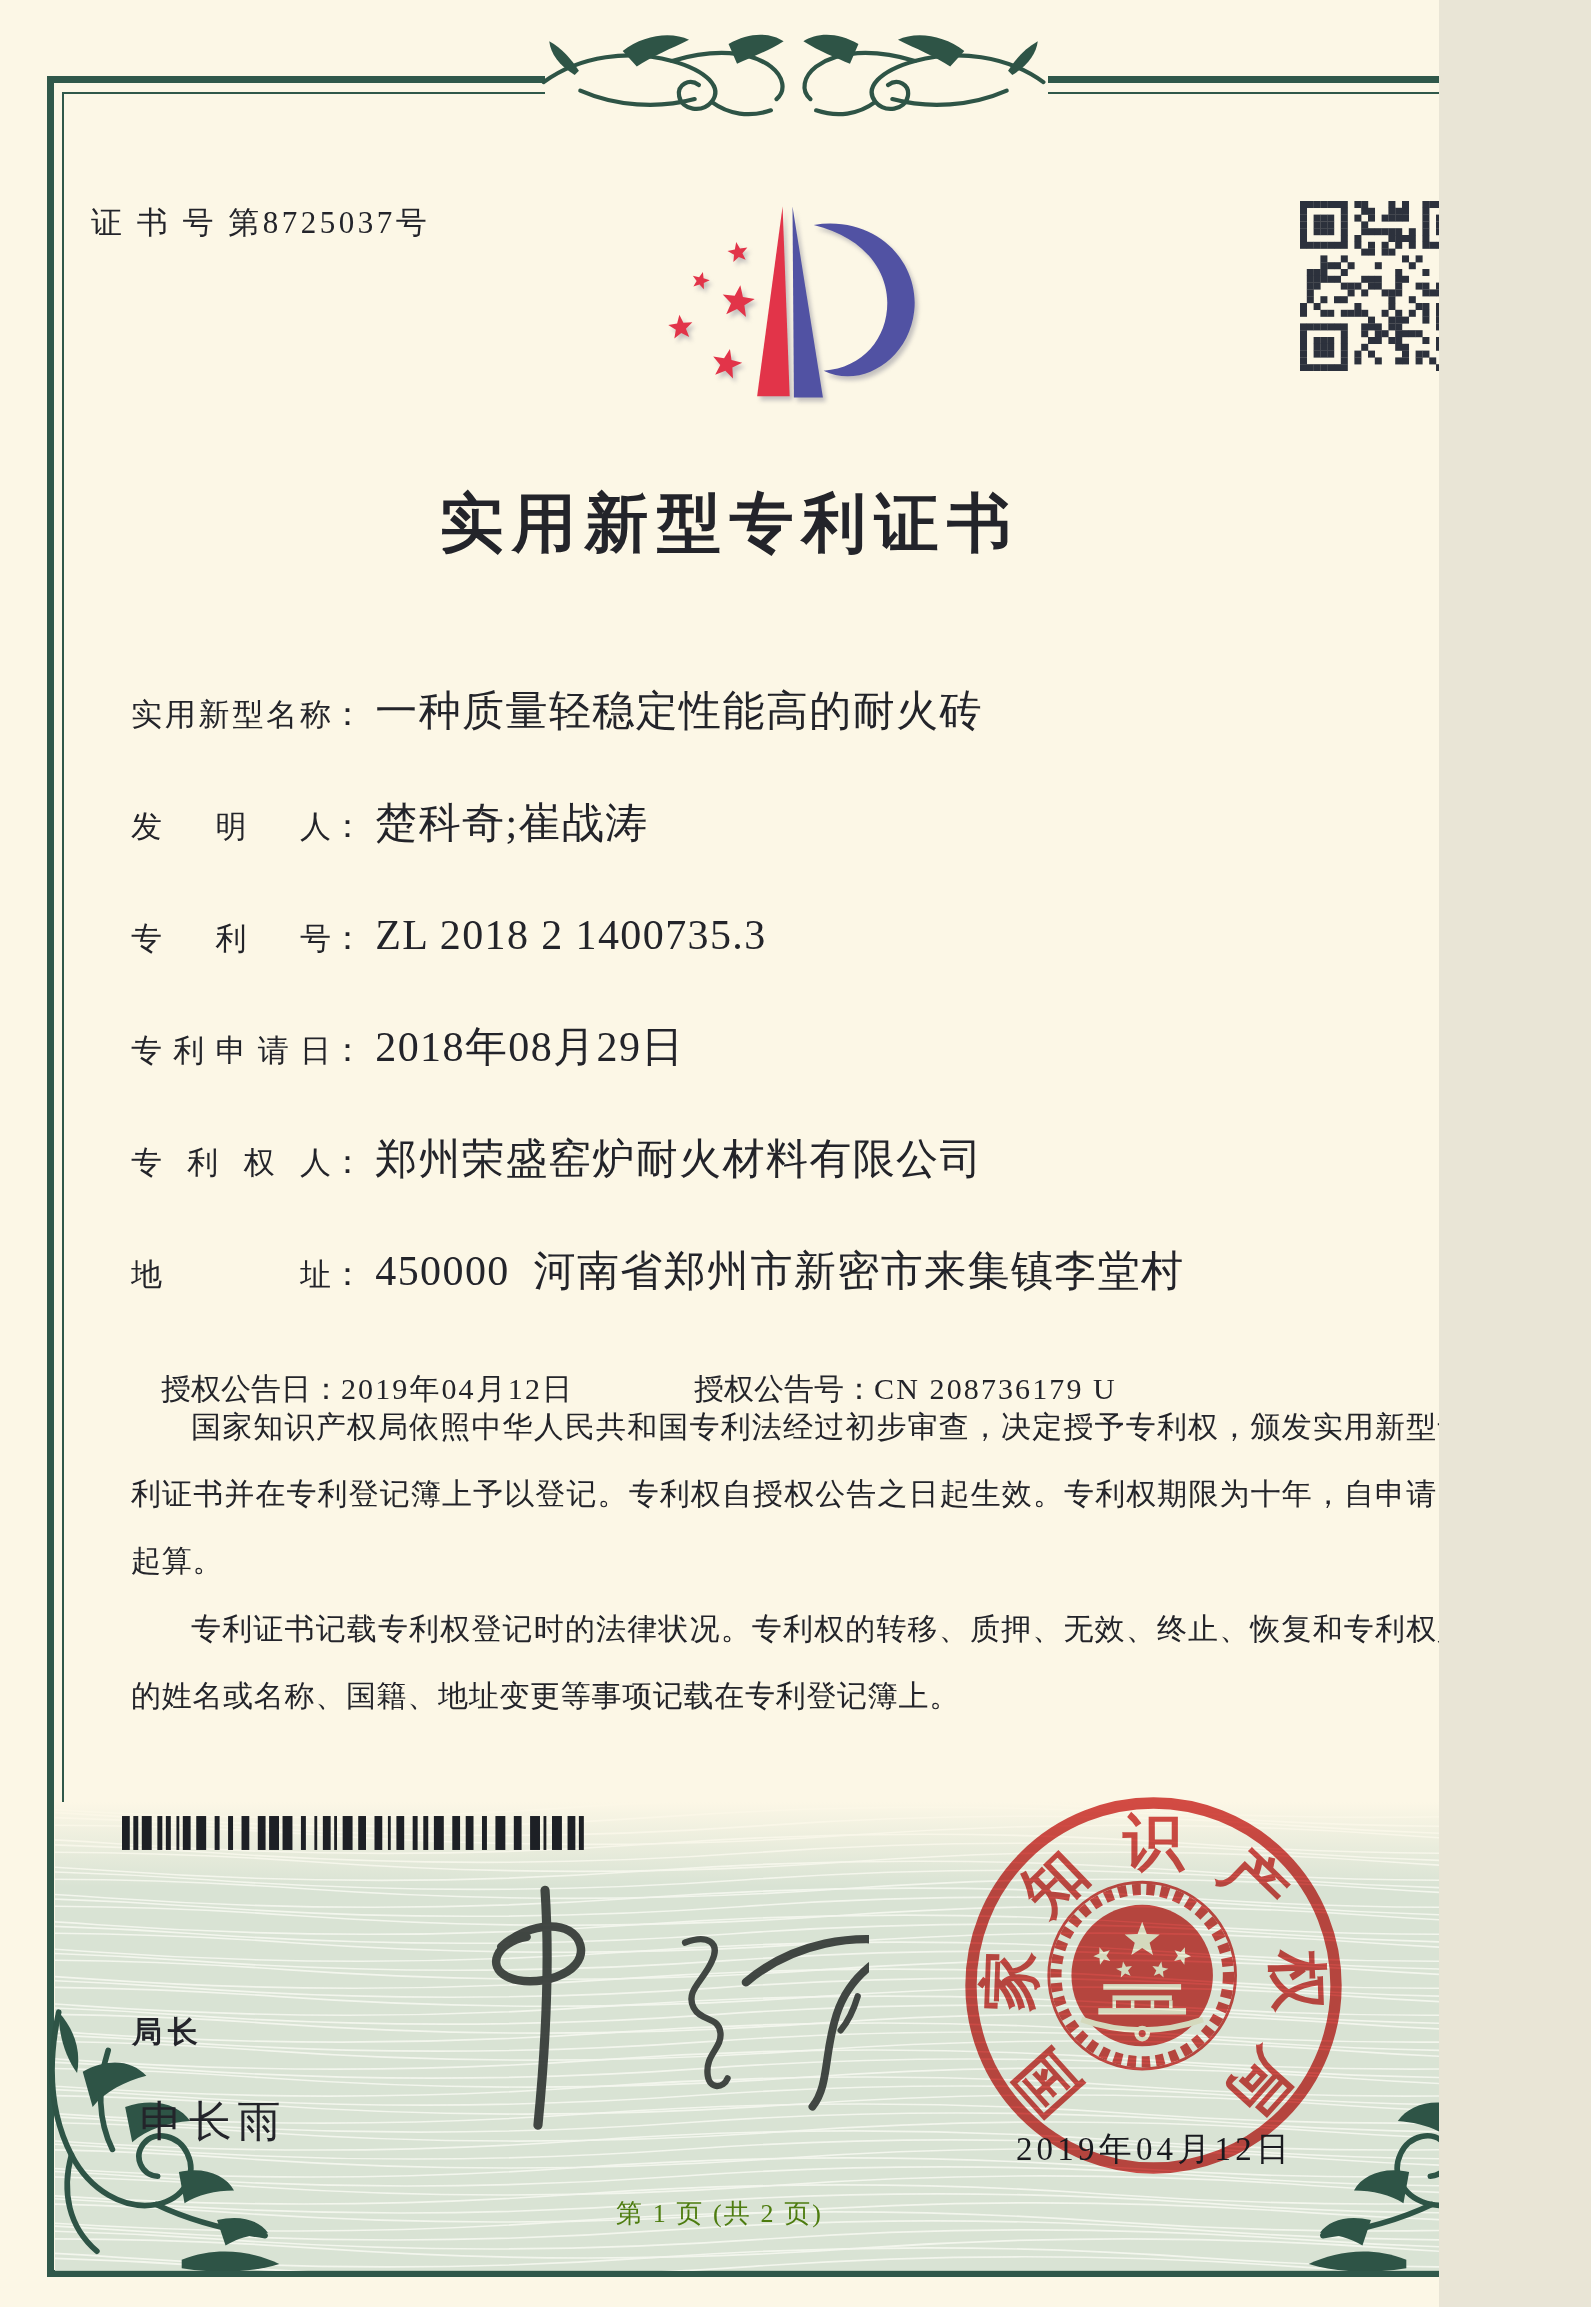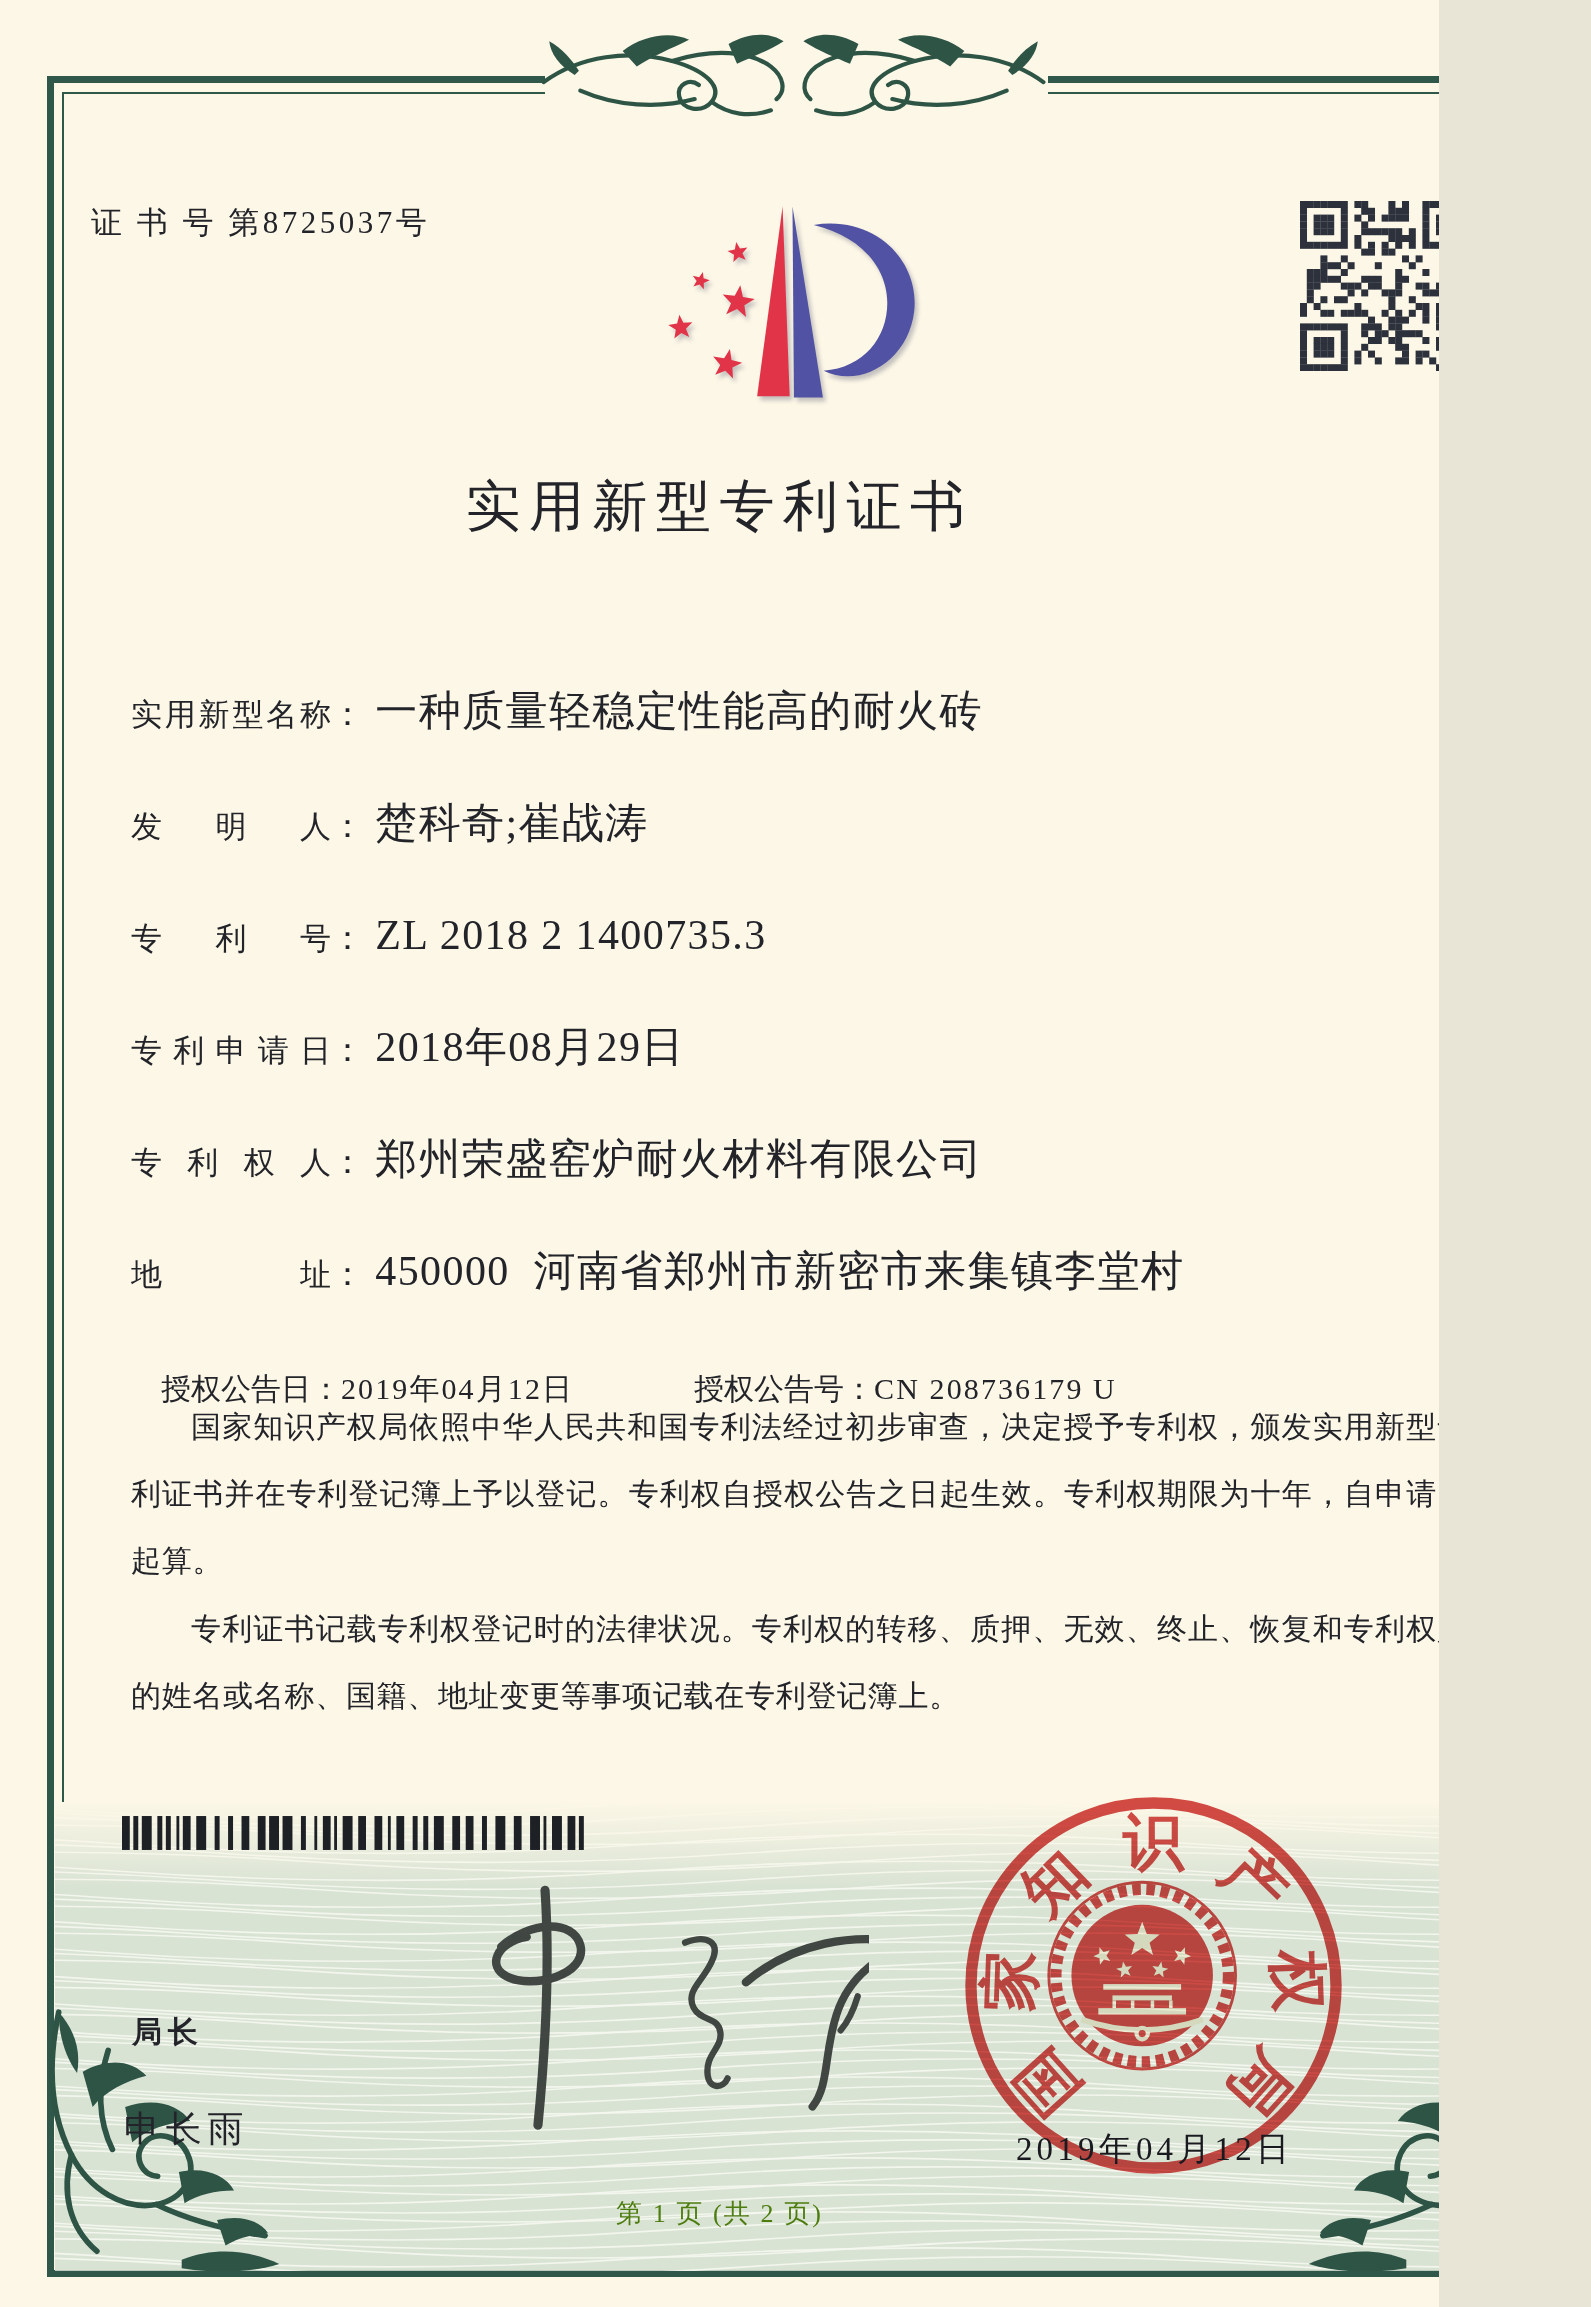--- a/index.html
+++ b/index.html
@@ -21,43 +21,43 @@
     border-top:2.8px solid var(--green);border-left:2.8px solid var(--green);
     border-right:2.8px solid var(--green);z-index:0;}
   .orn-gap{position:absolute;left:545px;top:68px;width:503px;height:64px;background:var(--paper);z-index:0;}
   .top-orn{position:absolute;left:537px;top:20px;z-index:1;}
   .crn{position:absolute;top:2008px;z-index:2;}
   
   .cert-no{position:absolute;left:91px;top:202px;font-size:31px;letter-spacing:3.5px;z-index:3;}
   .logo{position:absolute;left:651px;top:185px;z-index:3;
     filter:drop-shadow(3.5px 4.2px 2.1px rgba(110,110,130,.4));}
   .qr{position:absolute;left:1300px;top:201px;z-index:3;}
-  .title{position:absolute;left:0;top:470px;width:100%;margin:0;text-align:center;
-    font-size:55px;font-weight:400;letter-spacing:8.5px;z-index:3;}
+  .title{position:absolute;left:0;top:470px;width:100%;margin:10px;text-align:center;
+    font-size:64px;font-weight:700;letter-spacing:8.5px;z-index:3;}
   
   .fields{position:absolute;left:131px;top:674px;z-index:3;}
   .f-row{margin-bottom:78px;height:34px;white-space:nowrap;font-size:34px;}
   .f-label{display:inline-block;width:200px;font-size:31px;
     text-align:justify;text-align-last:justify;vertical-align:baseline;margin-top:20px;}
   .f-colon{font-size:33px;margin-right:11.3px;}
   .f-value{font-size:42px;letter-spacing:1.4px;white-space:pre;}
   .grant-row{position:absolute;left:131px;top:1335px;font-size:30px;white-space:pre;z-index:3;}
   .g-val{letter-spacing:2.1px;}
   .g-sep{display:inline-block;width:120px;}
   
   .paras{position:absolute;left:131px;top:1393px;width:1337px;z-index:3;}
   .paras p{margin:0;font-size:30px;line-height:2.24;text-indent:2em;
     letter-spacing:0.7px;text-align:justify;}
   
   .wave-zone{position:absolute;left:55px;top:1802px;width:1481px;height:469px;z-index:1;overflow:hidden;}
   .wave-fade{position:absolute;left:0;top:0;width:100%;height:85px;
     background:linear-gradient(180deg,var(--paper) 0%,rgba(252,247,230,0) 100%);}
   .barcode{position:absolute;left:122px;top:1816px;z-index:3;}
   .sig-title{position:absolute;left:132px;top:2012px;font-size:30px;letter-spacing:5.7px;z-index:3;font-weight:bold;}
-  .sig-name{position:absolute;left:124px;top:2093px;font-size:36px;letter-spacing:5.7px;z-index:3;margin-top:12px;}
+  .sig-name{position:absolute;left:140px;top:2093px;font-size:43px;letter-spacing:5.7px;z-index:3;}
   .signature{position:absolute;left:388px;top:1869px;z-index:3;}
   
   .seal{position:absolute;left:954px;top:1786px;width:399px;height:399px;
     z-index:4;mix-blend-mode:multiply;opacity:.93;}
   .seal svg{position:absolute;left:0;top:0;}
   .seal-ch{position:absolute;left:50%;top:50%;font-size:61px;font-weight:700;
     color:var(--sealred);line-height:1;}
   .seal-date{position:absolute;left:942px;top:2127px;width:425px;text-align:center;
     font-size:33px;letter-spacing:4.2px;color:#191a1f;z-index:6;}
   .footer{position:absolute;left:0;right:0;top:2196px;text-align:center;

